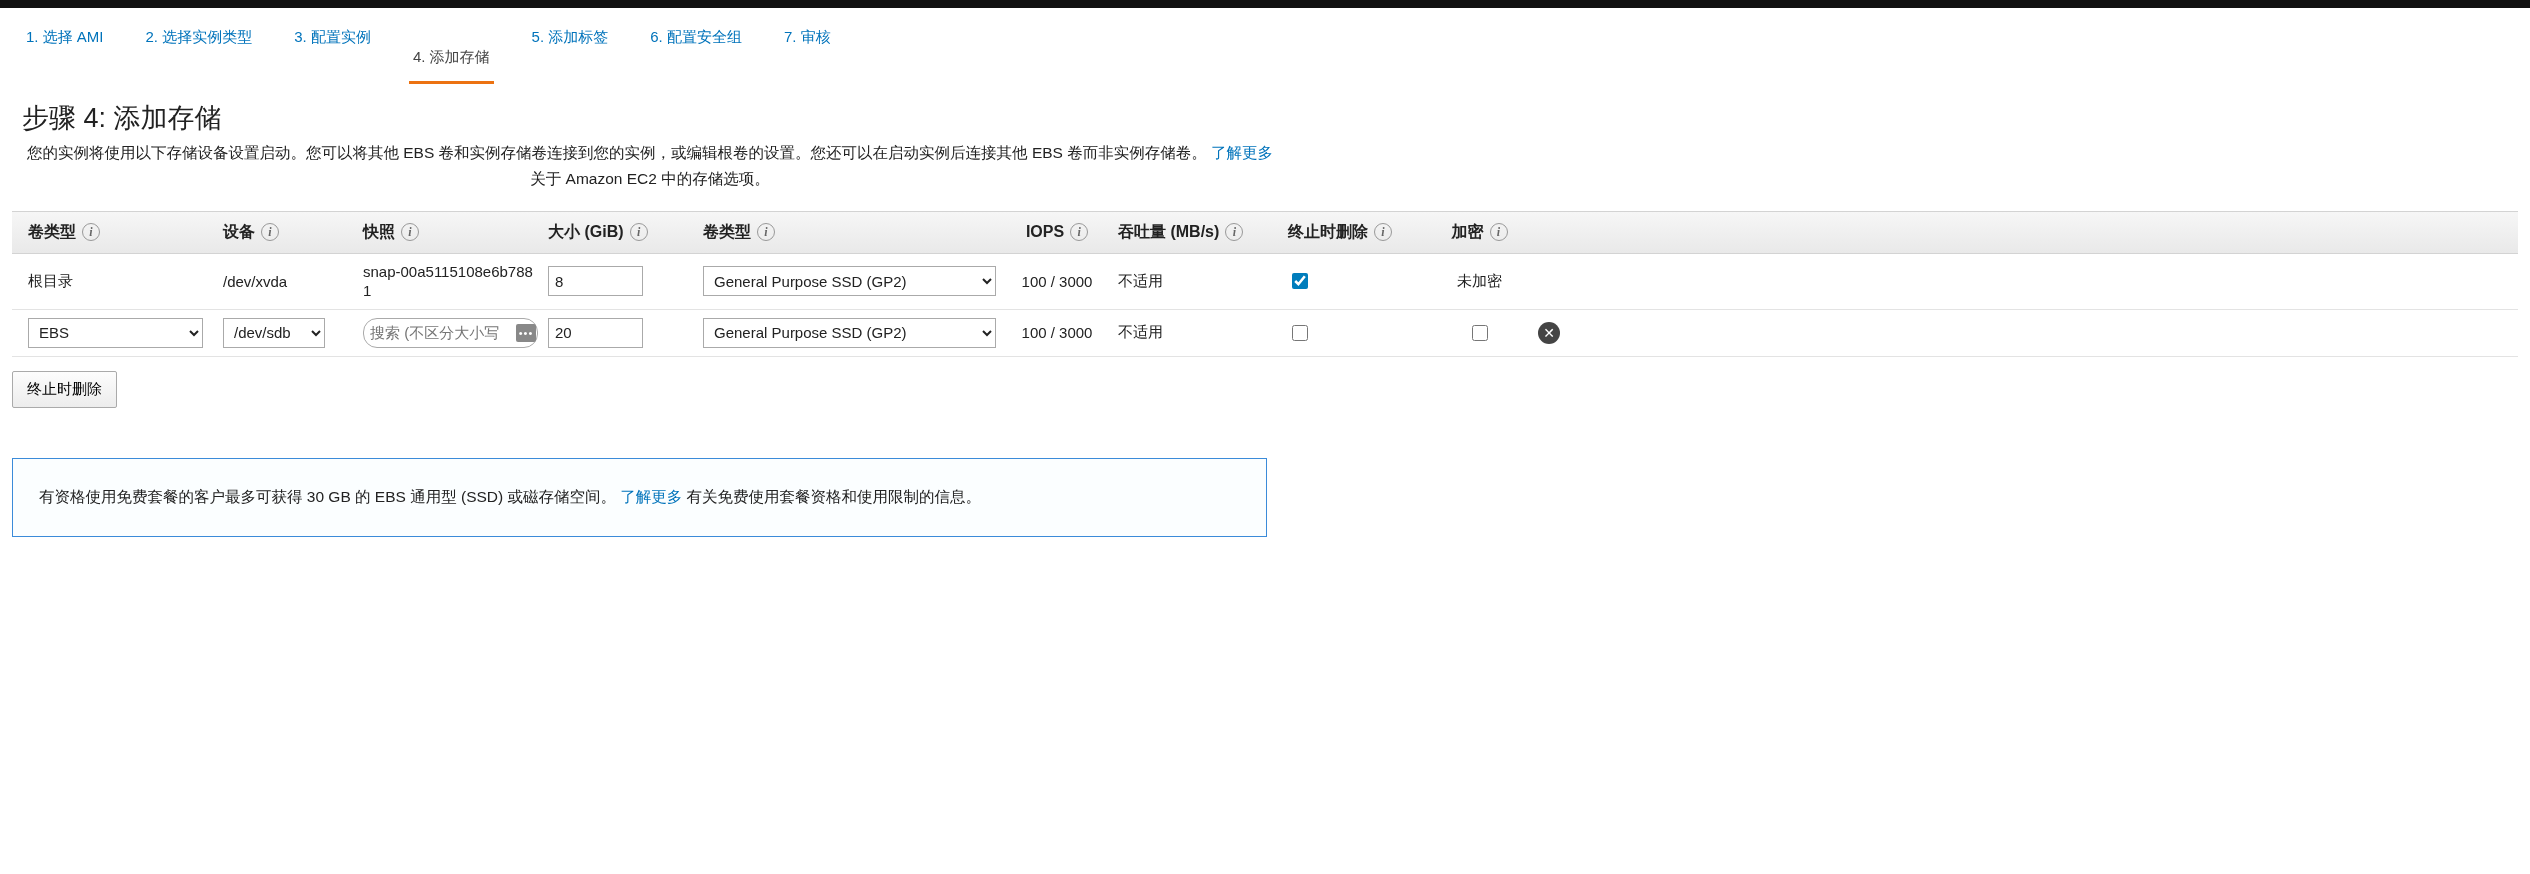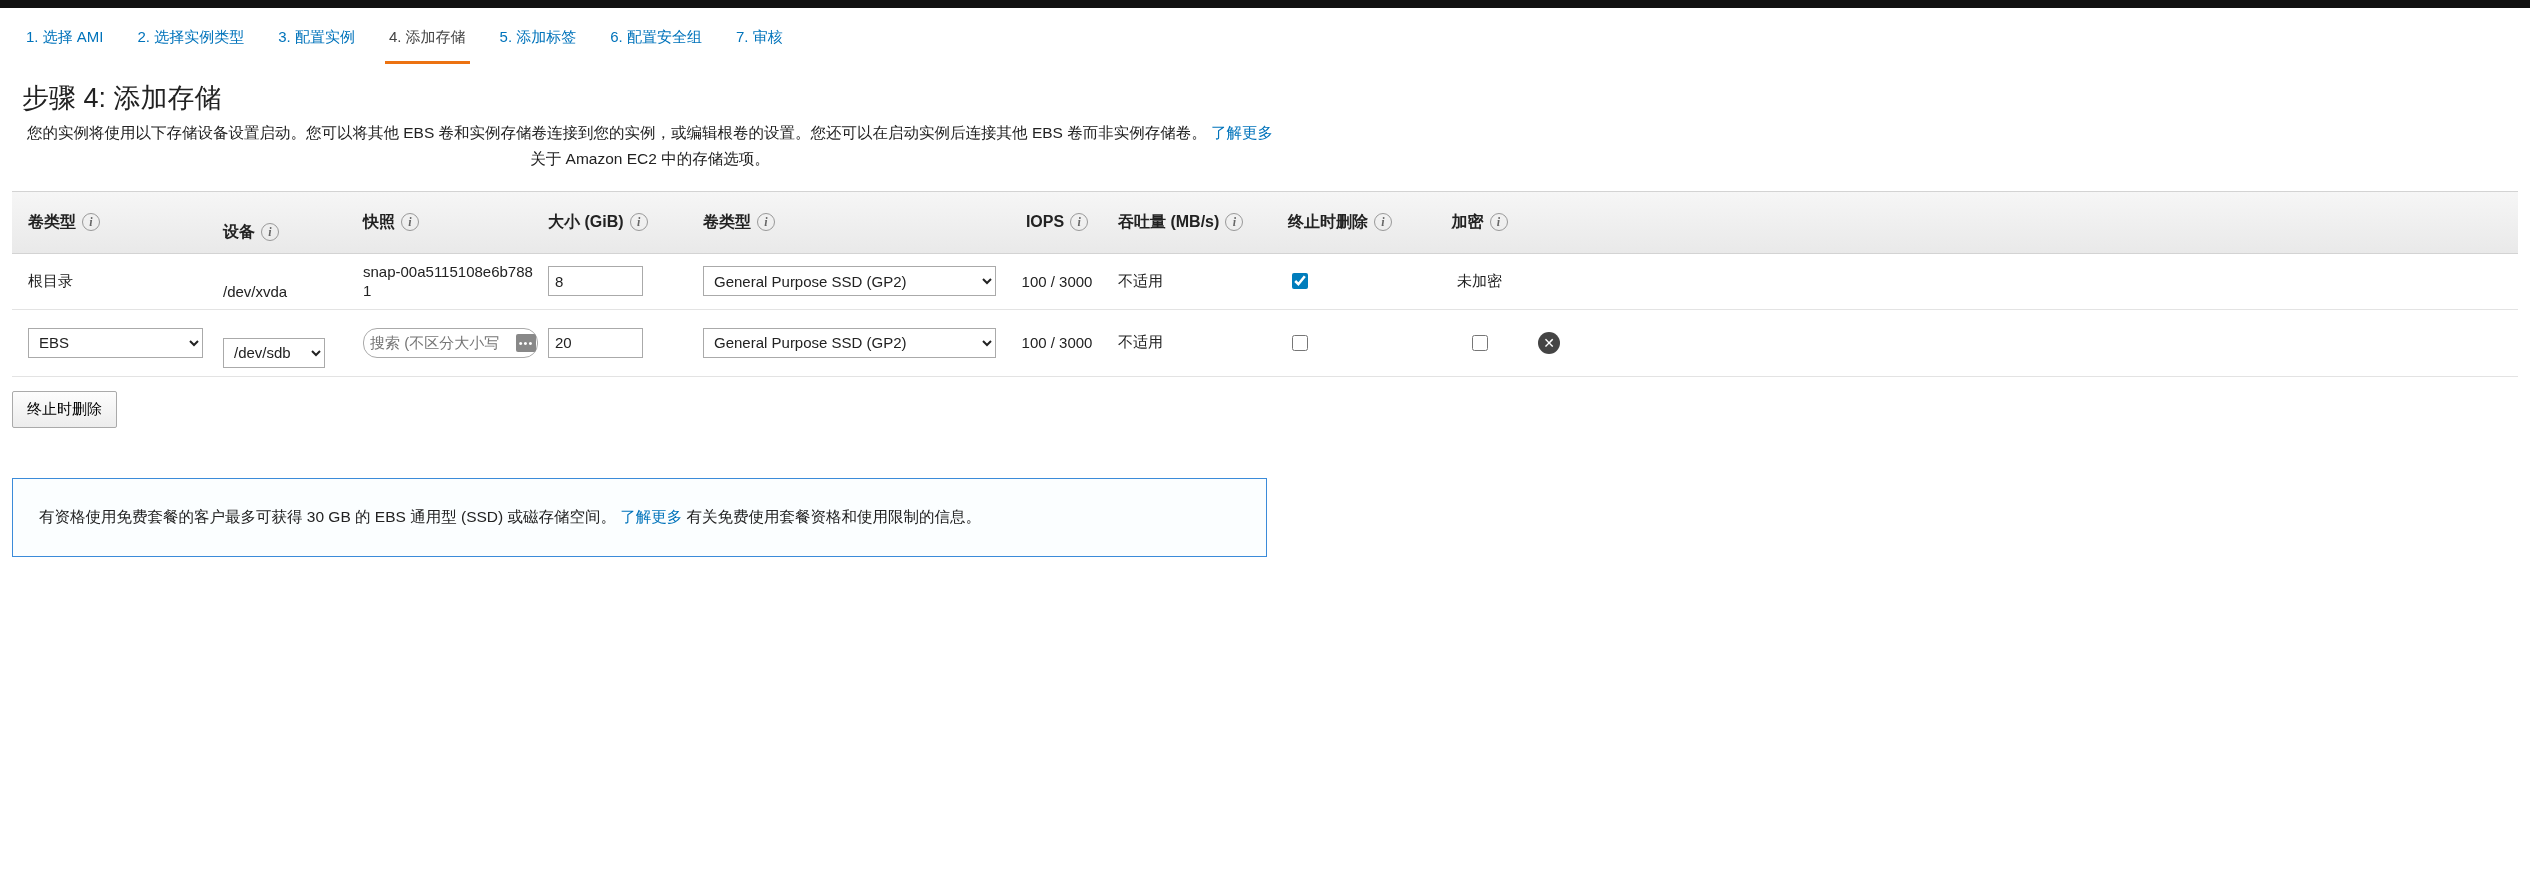--- a/index.html
+++ b/index.html
@@ -1,29 +1,29 @@
 <!DOCTYPE html>
 <html><head>
 <meta charset="utf-8">
 <style>
   * { box-sizing: border-box; }
   html, body { margin:0; padding:0; font-family: "Helvetica Neue", Arial, sans-serif; color:#111; font-size:15px; }
   body { width:2530px; background:#fff; }
   .topbar { background:#111; height:8px; width:100%; }
-  .tabs { display:flex; gap:26px; padding:12px 22px 0 22px; }
+  .tabs { display:flex; gap:34px; padding:12px 22px 0 22px; }
   .tab { color:#0073bb; padding:8px 4px 14px 4px; font-size:15px; border-bottom:3px solid transparent; cursor:pointer; }
-  .tab.active { color:#444; border-bottom-color:#ec7211; }
+  .tab.active { color:#444; border-bottom-color:#ec7211;margin-top:20px; }
   .page-title { font-size:27px; font-weight:400; padding:16px 22px 4px 22px; color:#222; }
   .page-desc { padding:0 22px 18px 22px; font-size:15.5px; line-height:1.7; color:#222; max-width:1300px;text-align:center; }
   .page-desc a { color:#0073bb; text-decoration:none; }
   .table-wrap { margin:0 12px; }
   .thead-row { display:flex; align-items:center; background:linear-gradient(#f6f6f6,#e9e9e9); border:1px solid #d3d3d3; border-left:none; border-right:none; padding:10px 10px; font-weight:700; font-size:16px; color:#222; }
   .cell { display:flex; align-items:center; gap:6px; padding:0 6px; }
   .c-voltype1 { width:195px; }
-  .c-device   { width:140px;margin-top:20px; }
+  .c-device   { width:140px; }
   .c-snapshot { width:185px; }
   .c-size     { width:155px; }
   .c-voltype2 { width:305px; }
   .c-iops     { width:110px; justify-content:center; }
   .c-thru     { width:170px; }
   .c-delterm  { width:145px; }
   .c-encrypt  { width:105px;justify-content:center; }
   .c-remove   { width:36px; }
   .info-icon { display:inline-flex; width:18px; height:18px; border:1px solid #999; border-radius:50%; align-items:center; justify-content:center; font-family:Georgia,serif; font-style:italic; font-size:12px; color:#666; cursor:pointer; }
   .tbody-row { display:flex; align-items:center; padding:8px 10px; border-bottom:1px solid #e3e3e3; font-size:15px; color:#222; min-height:46px; }

